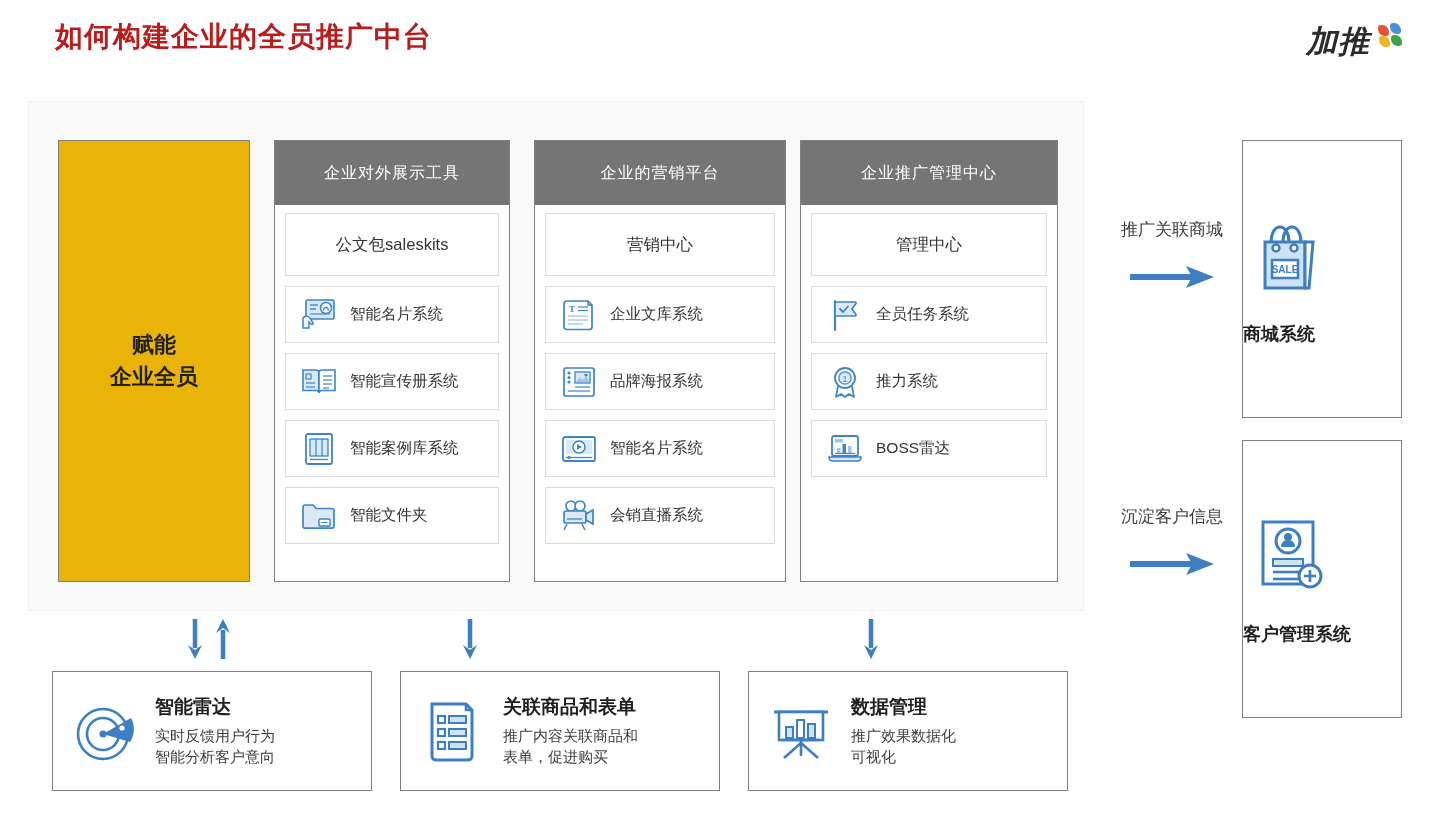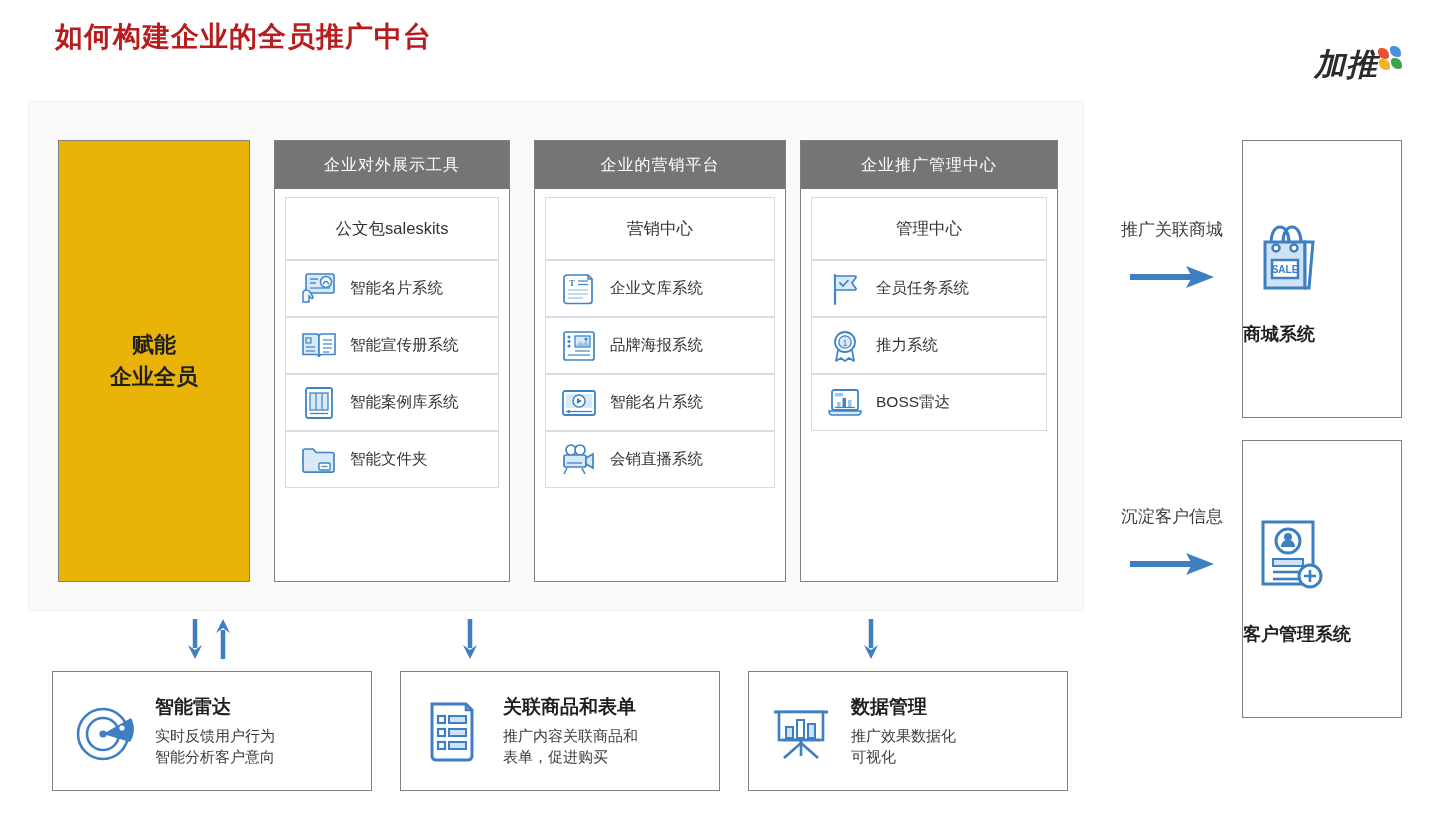--- a/index.html
+++ b/index.html
@@ -10,21 +10,21 @@
     overflow: hidden;
   }
   #root { position: relative; width: 1440px; height: 823px; }
 
   
   .page-title {
     position: absolute; left: 55px; top: 18px;
     font-size: 28px; font-weight: bold; color: #b91c1c;
     letter-spacing: 1px; white-space: nowrap;
   }
-  .brand { position: absolute; right: 36px; top: 44px; display: flex; align-items: center; }
+  .brand { position: absolute; right: 36px; top: 21px; display: flex; align-items: center; gap: 8px; }
   .brand-name {
     font-size: 31px; font-weight: bold; font-style: italic;
     color: #2b2b2b; letter-spacing: 1px;
   }
   .brand-mark { width: 26px; height: 26px; position: relative; margin-top: -12px; }
   .brand-mark span { position: absolute; width: 11px; height: 11px; border-radius: 3px 7px 3px 7px; }
   .bm1 { left: 0; top: 2px; background: #e8522f; }
   .bm2 { left: 12px; top: 0; background: #4a90d9; }
   .bm3 { left: 1px; top: 13px; background: #f0b323; }
   .bm4 { left: 13px; top: 12px; background: #3fa34d; }
@@ -44,25 +44,25 @@
     display: flex; align-items: center; justify-content: center;
   }
   .enable-text {
     text-align: center; font-size: 22px; font-weight: bold;
     color: #1f1f1f; line-height: 1.45; white-space: pre-line;
   }
 
   
   .col { position: absolute; top: 140px; background: #ffffff; border: 1px solid #808080; }
   .col-head {
-    height: 48px; background: #757575; color: #ffffff;
+    height: 64px; background: #757575; color: #ffffff;
     display: flex; align-items: center; justify-content: center;
     font-size: 16px; letter-spacing: 1px;
   }
-  .col-body { padding: 8px 10px 10px 10px; display: flex; flex-direction: column; }
+  .col-body { padding: 8px 10px 10px 10px; display: flex; flex-direction: column; gap: 10px; }
   .item {
     border: 1px solid #d8dce2; background: #ffffff;
     height: 57px; display: flex; align-items: center; padding: 0 12px;
     font-size: 15.5px; color: #333333;
   }
   .item.titleonly { justify-content: center; height: 63px; font-size: 16.5px; }
   .item .ico { width: 42px; height: 38px; flex: 0 0 42px; margin-right: 10px; }
   .item .lbl { white-space: nowrap; }
 
   #col1 { left: 274px; width: 236px; height: 442px; }

